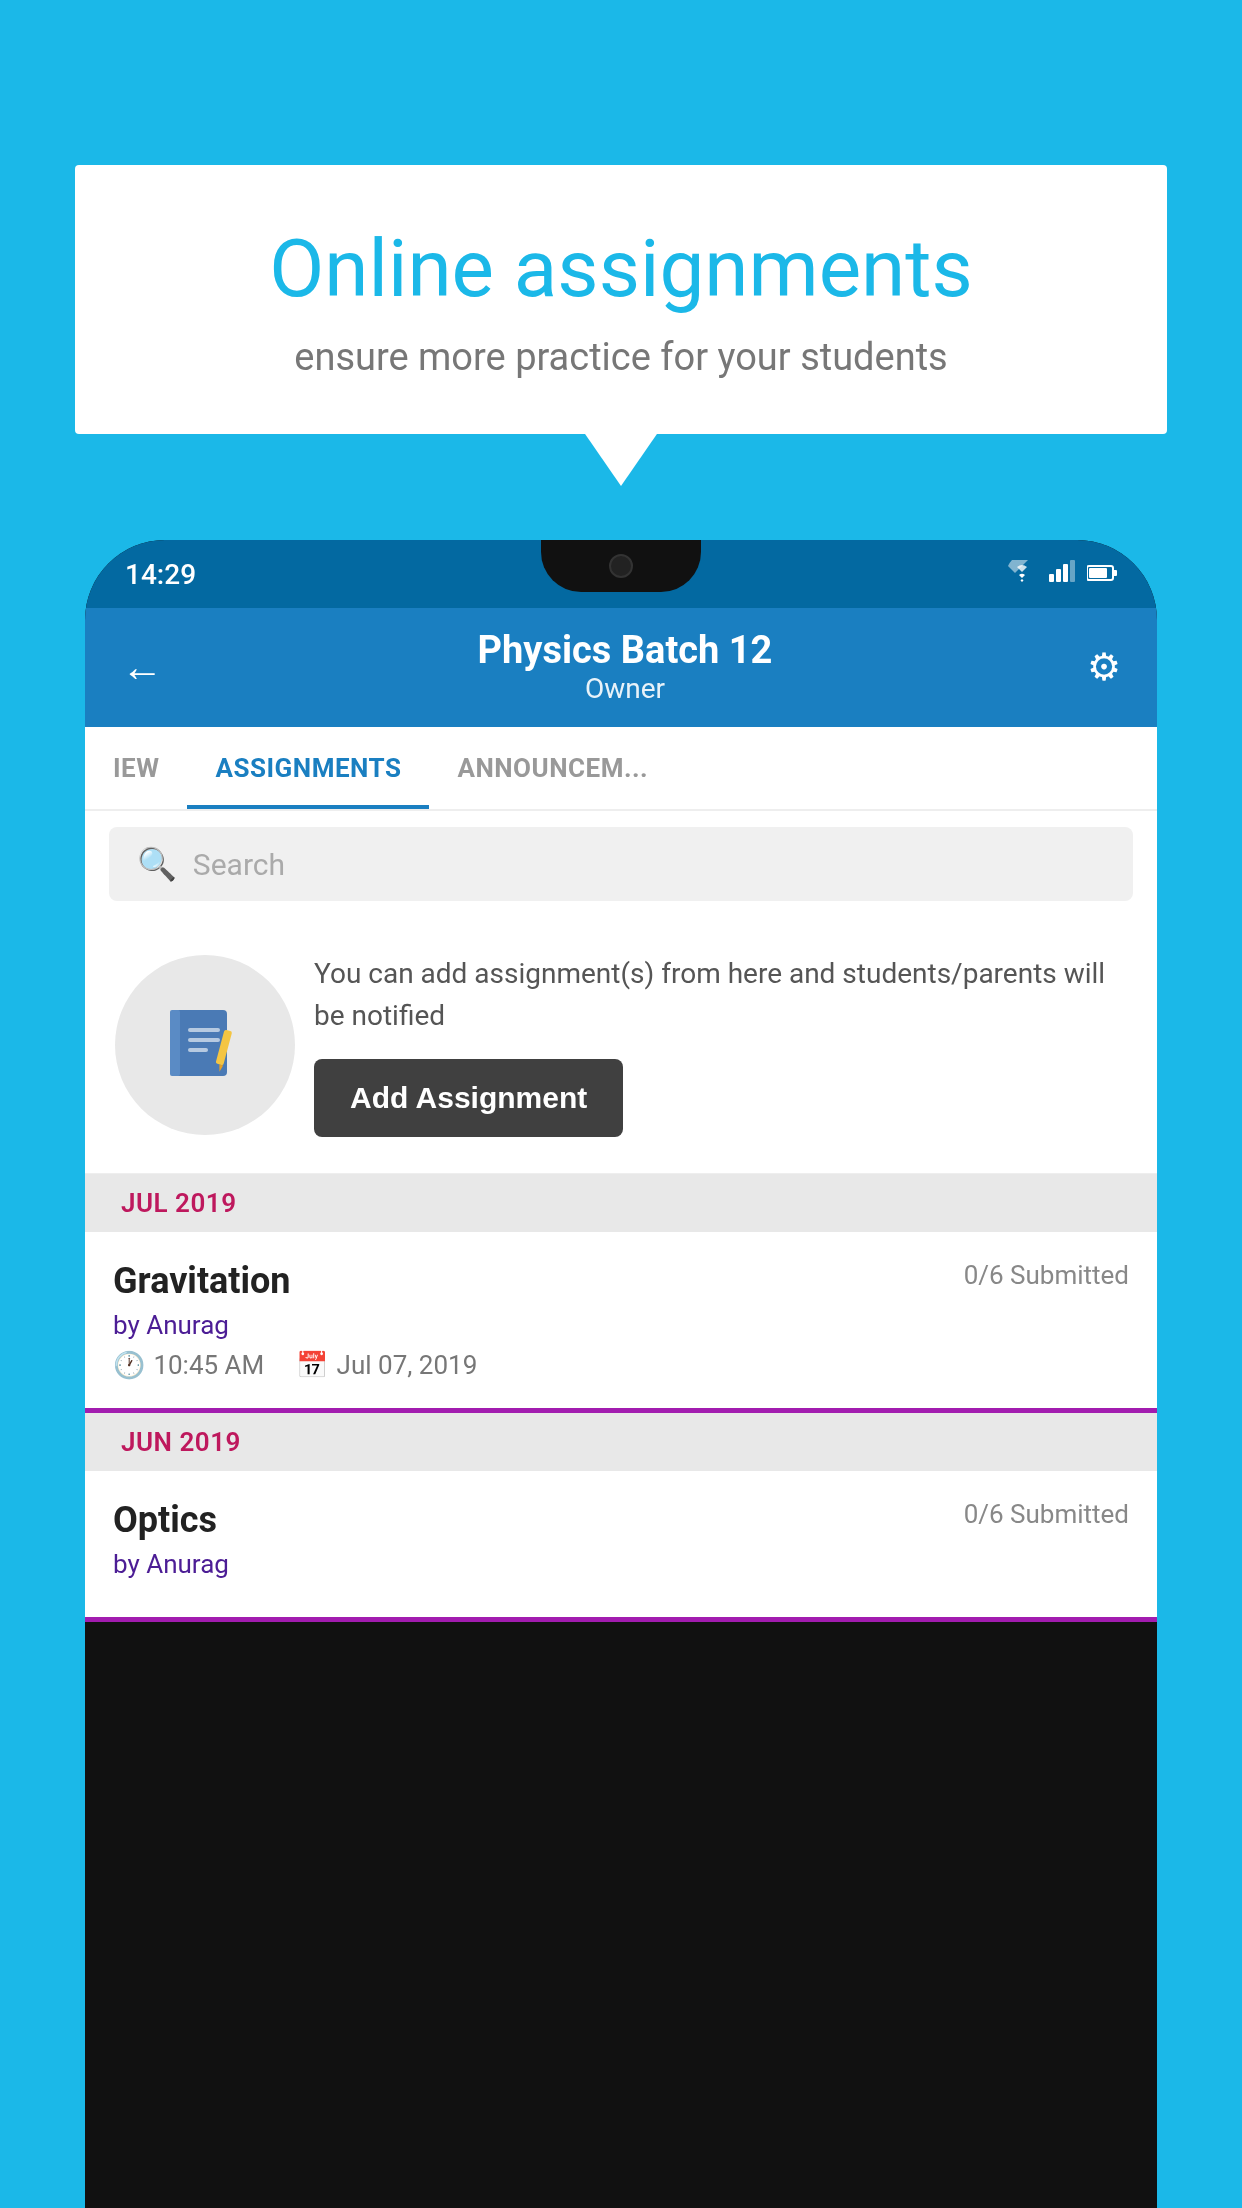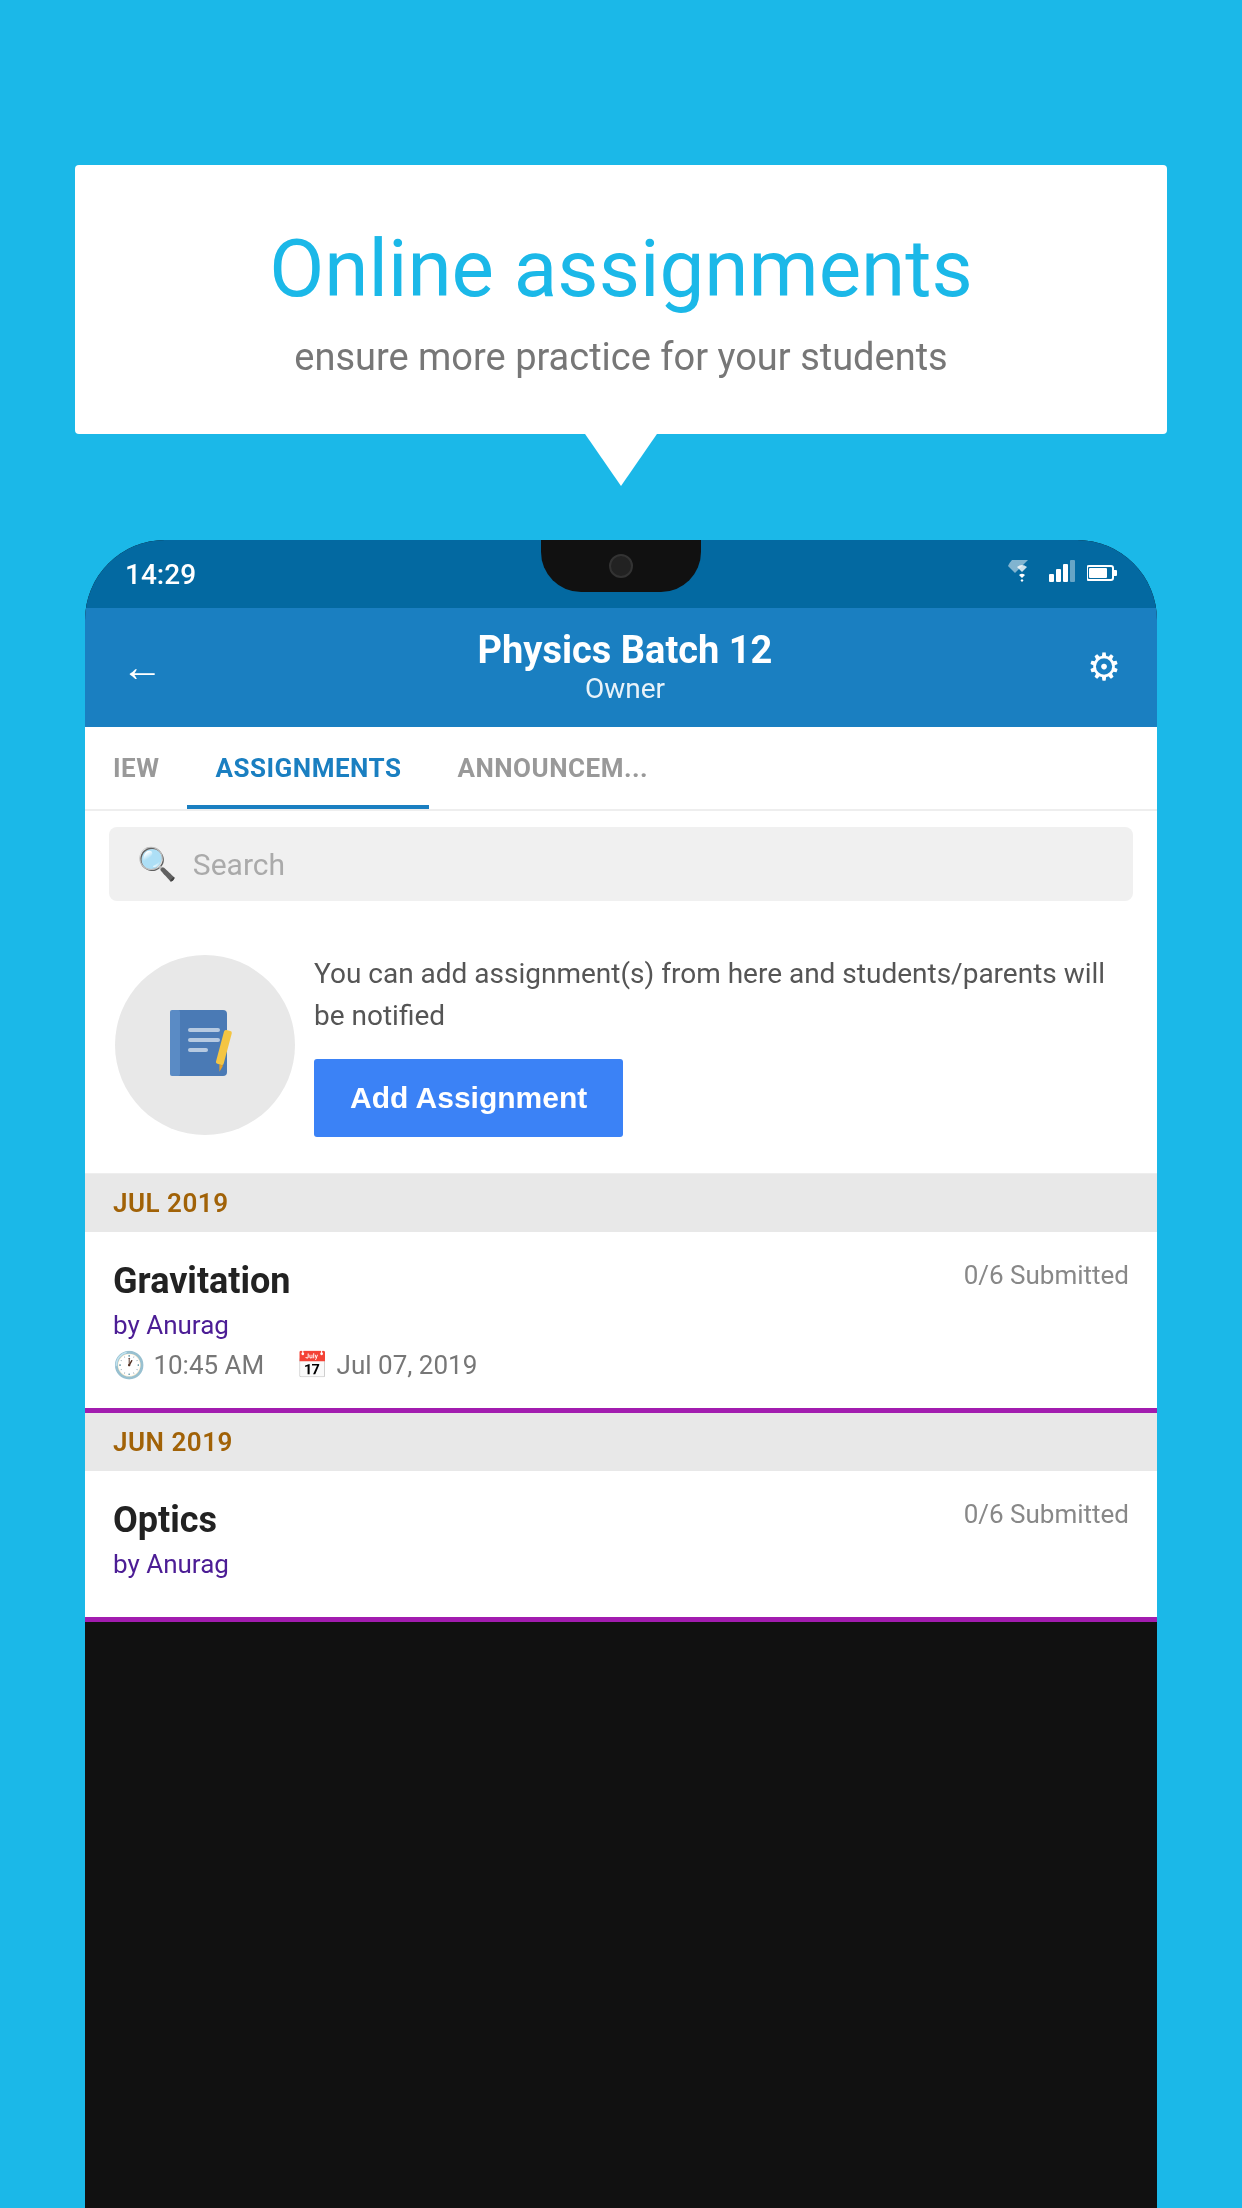--- a/index.html
+++ b/index.html
@@ -244,37 +244,37 @@
     }
 
     .promo-text {
       font-size: 28px;
       color: #555;
       line-height: 1.5;
       margin-bottom: 22px;
     }
 
     .add-assignment-btn {
-      background: #3b82f6;
+      background: #404040;
       color: white;
       border: none;
-      border-radius: 3px;
+      border-radius: 8px;
       padding: 22px 36px;
       font-size: 30px;
       font-weight: 600;
       cursor: pointer;
       display: inline-block;
     }
 
     
     .section-header {
       background: #e8e8e8;
-      padding: 14px 28px;
-      font-size: 26px;
-      color: #a16207;
+      padding: 14px 36px;
+      font-size: 26px;
+      color: #be185d;
       font-weight: 600;
       letter-spacing: 0.5px;
     }
 
     
     .assignment-item {
       background: white;
       padding: 28px 28px;
       border-bottom: 5px solid #a21caf;
     }

